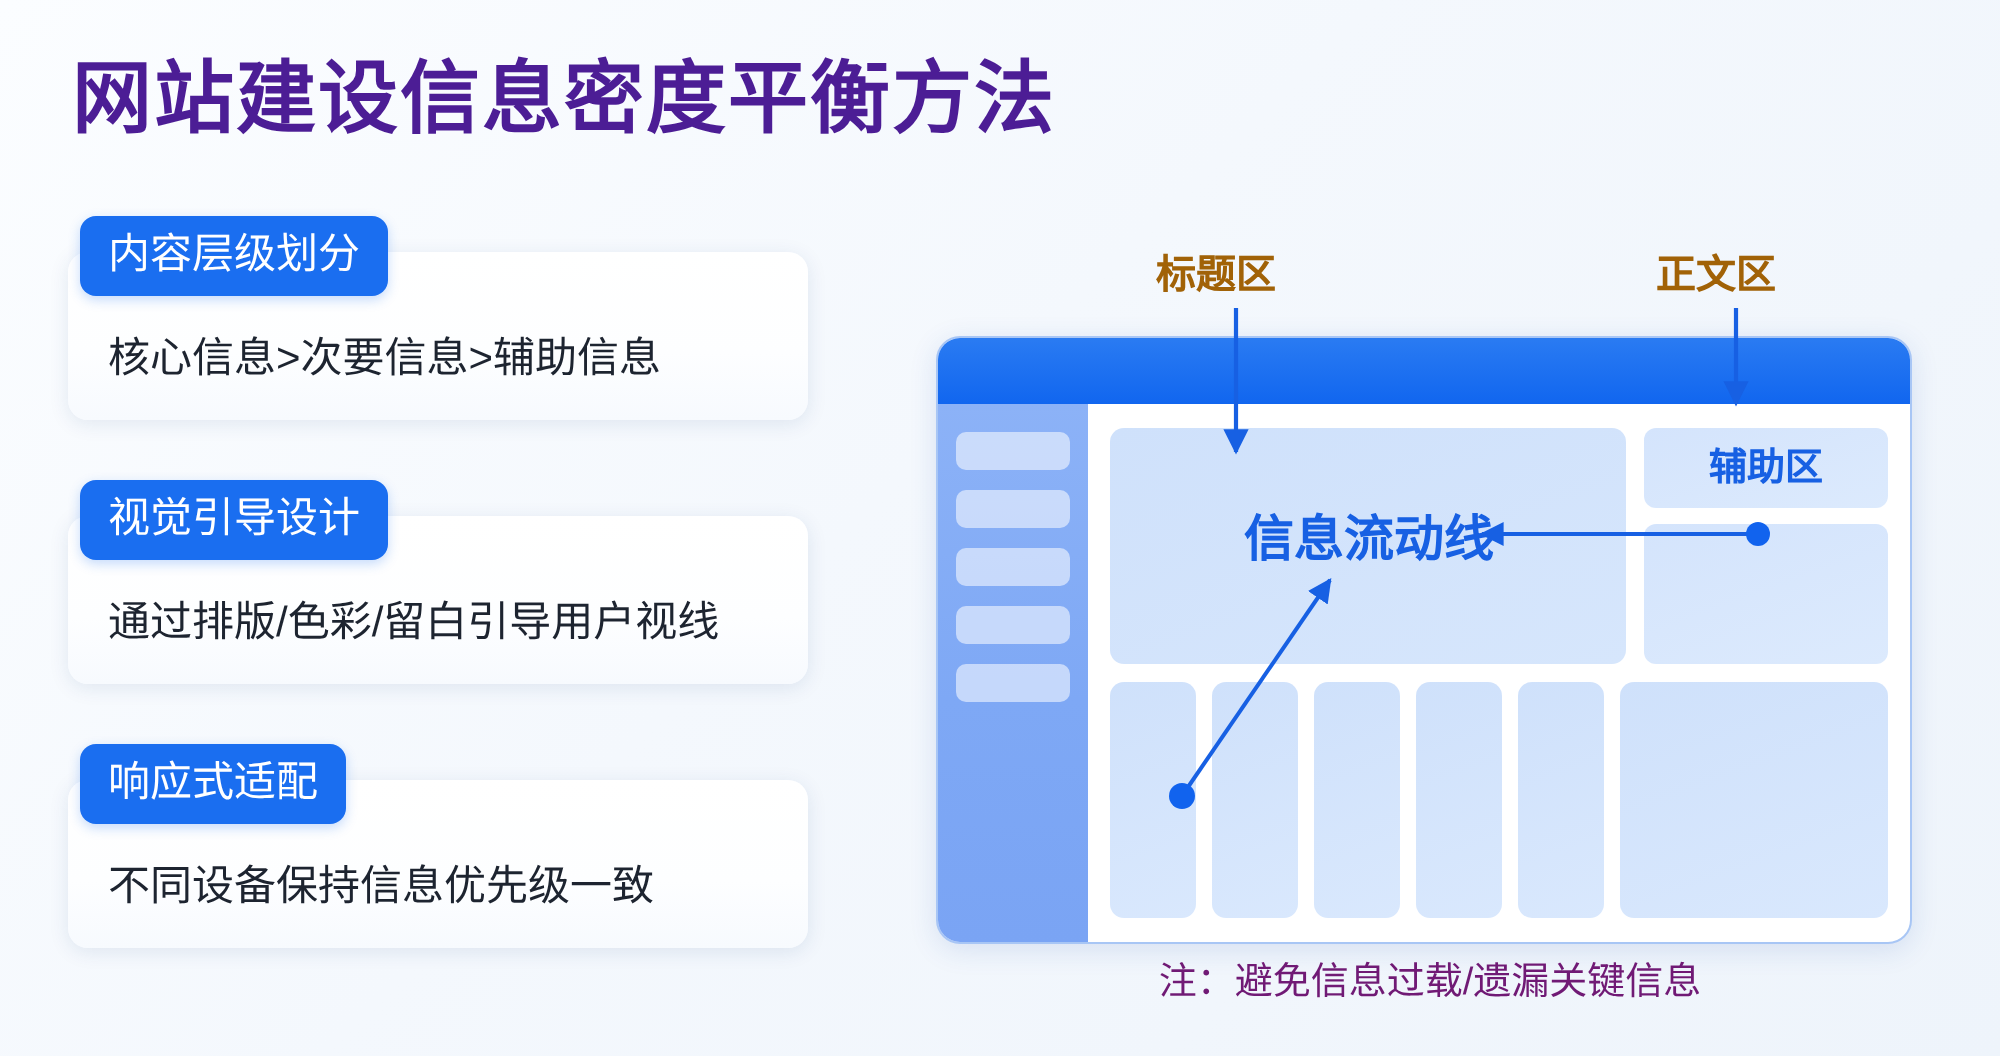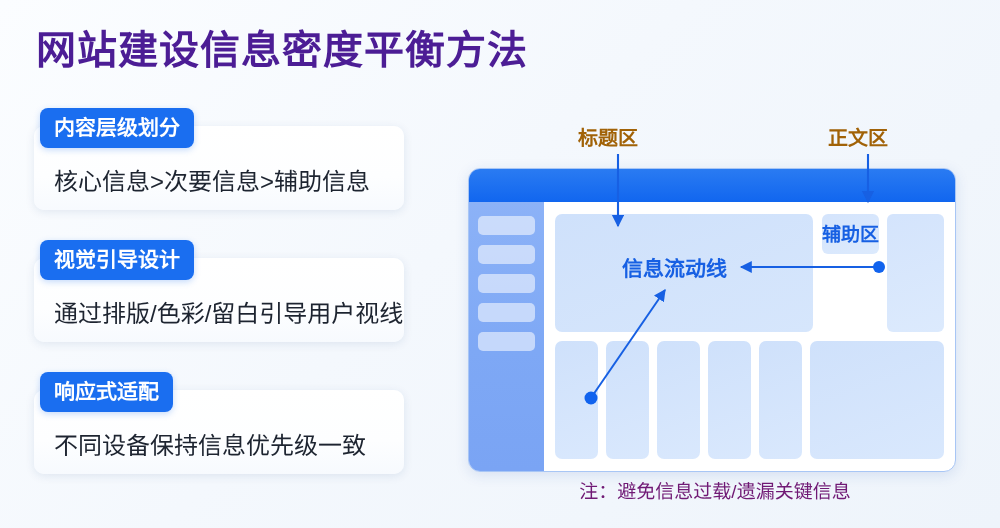--- a/index.html
+++ b/index.html
@@ -52,33 +52,33 @@
   }
   .card:last-child { margin-bottom: 12px; }
 
   .card-badge {
     position: absolute;
     left: 6px;
     top: -18px;
     background: #1a6ef0;
     color: #ffffff;
     font-size: 21px;
-    font-weight: 700;
+    font-weight: 400;
     line-height: 1;
     padding: 9px 14px 10px 14px;
     border-radius: 8px;
     white-space: nowrap;
     box-shadow: 0 2px 6px rgba(26, 110, 240, 0.25);
   }
   .card-body {
     position: absolute;
     left: 20px;
     right: 14px;
     top: 40px;
-    font-size: 24px;
+    font-size: 21px;
     color: #1d2430;
     line-height: 1.35;
     white-space: nowrap;
   }
 
   
   .diagram {
     position: absolute;
     left: 450px;
     top: 110px;
@@ -163,21 +163,21 @@
   .hero-block {
     flex: 1 1 auto;
     border-radius: 7px;
     background: linear-gradient(160deg, #cfe1fb 0%, #d6e6fc 100%);
     position: relative;
   }
   .aside-col {
     width: 122px;
     flex: 0 0 auto;
     display: flex;
-    flex-direction: row;
+    flex-direction: column;
     gap: 8px;
   }
   .aside-label-box {
     height: 40px;
     border-radius: 6px;
     background: linear-gradient(160deg, #d4e4fc 0%, #dceafd 100%);
     display: flex;
     align-items: center;
     justify-content: center;
   }
@@ -206,21 +206,21 @@
   }
   .col-block.wide {
     width: auto;
     flex: 1 1 auto;
   }
 
   .flow-label {
     position: absolute;
     left: 172px;
     top: 148px;
-    font-size: 21px;
+    font-size: 25px;
     font-weight: 700;
     color: #1760e3;
     white-space: nowrap;
     line-height: 1;
   }
 
   .diagram-note {
     position: absolute;
     left: 0;
     right: 0;

